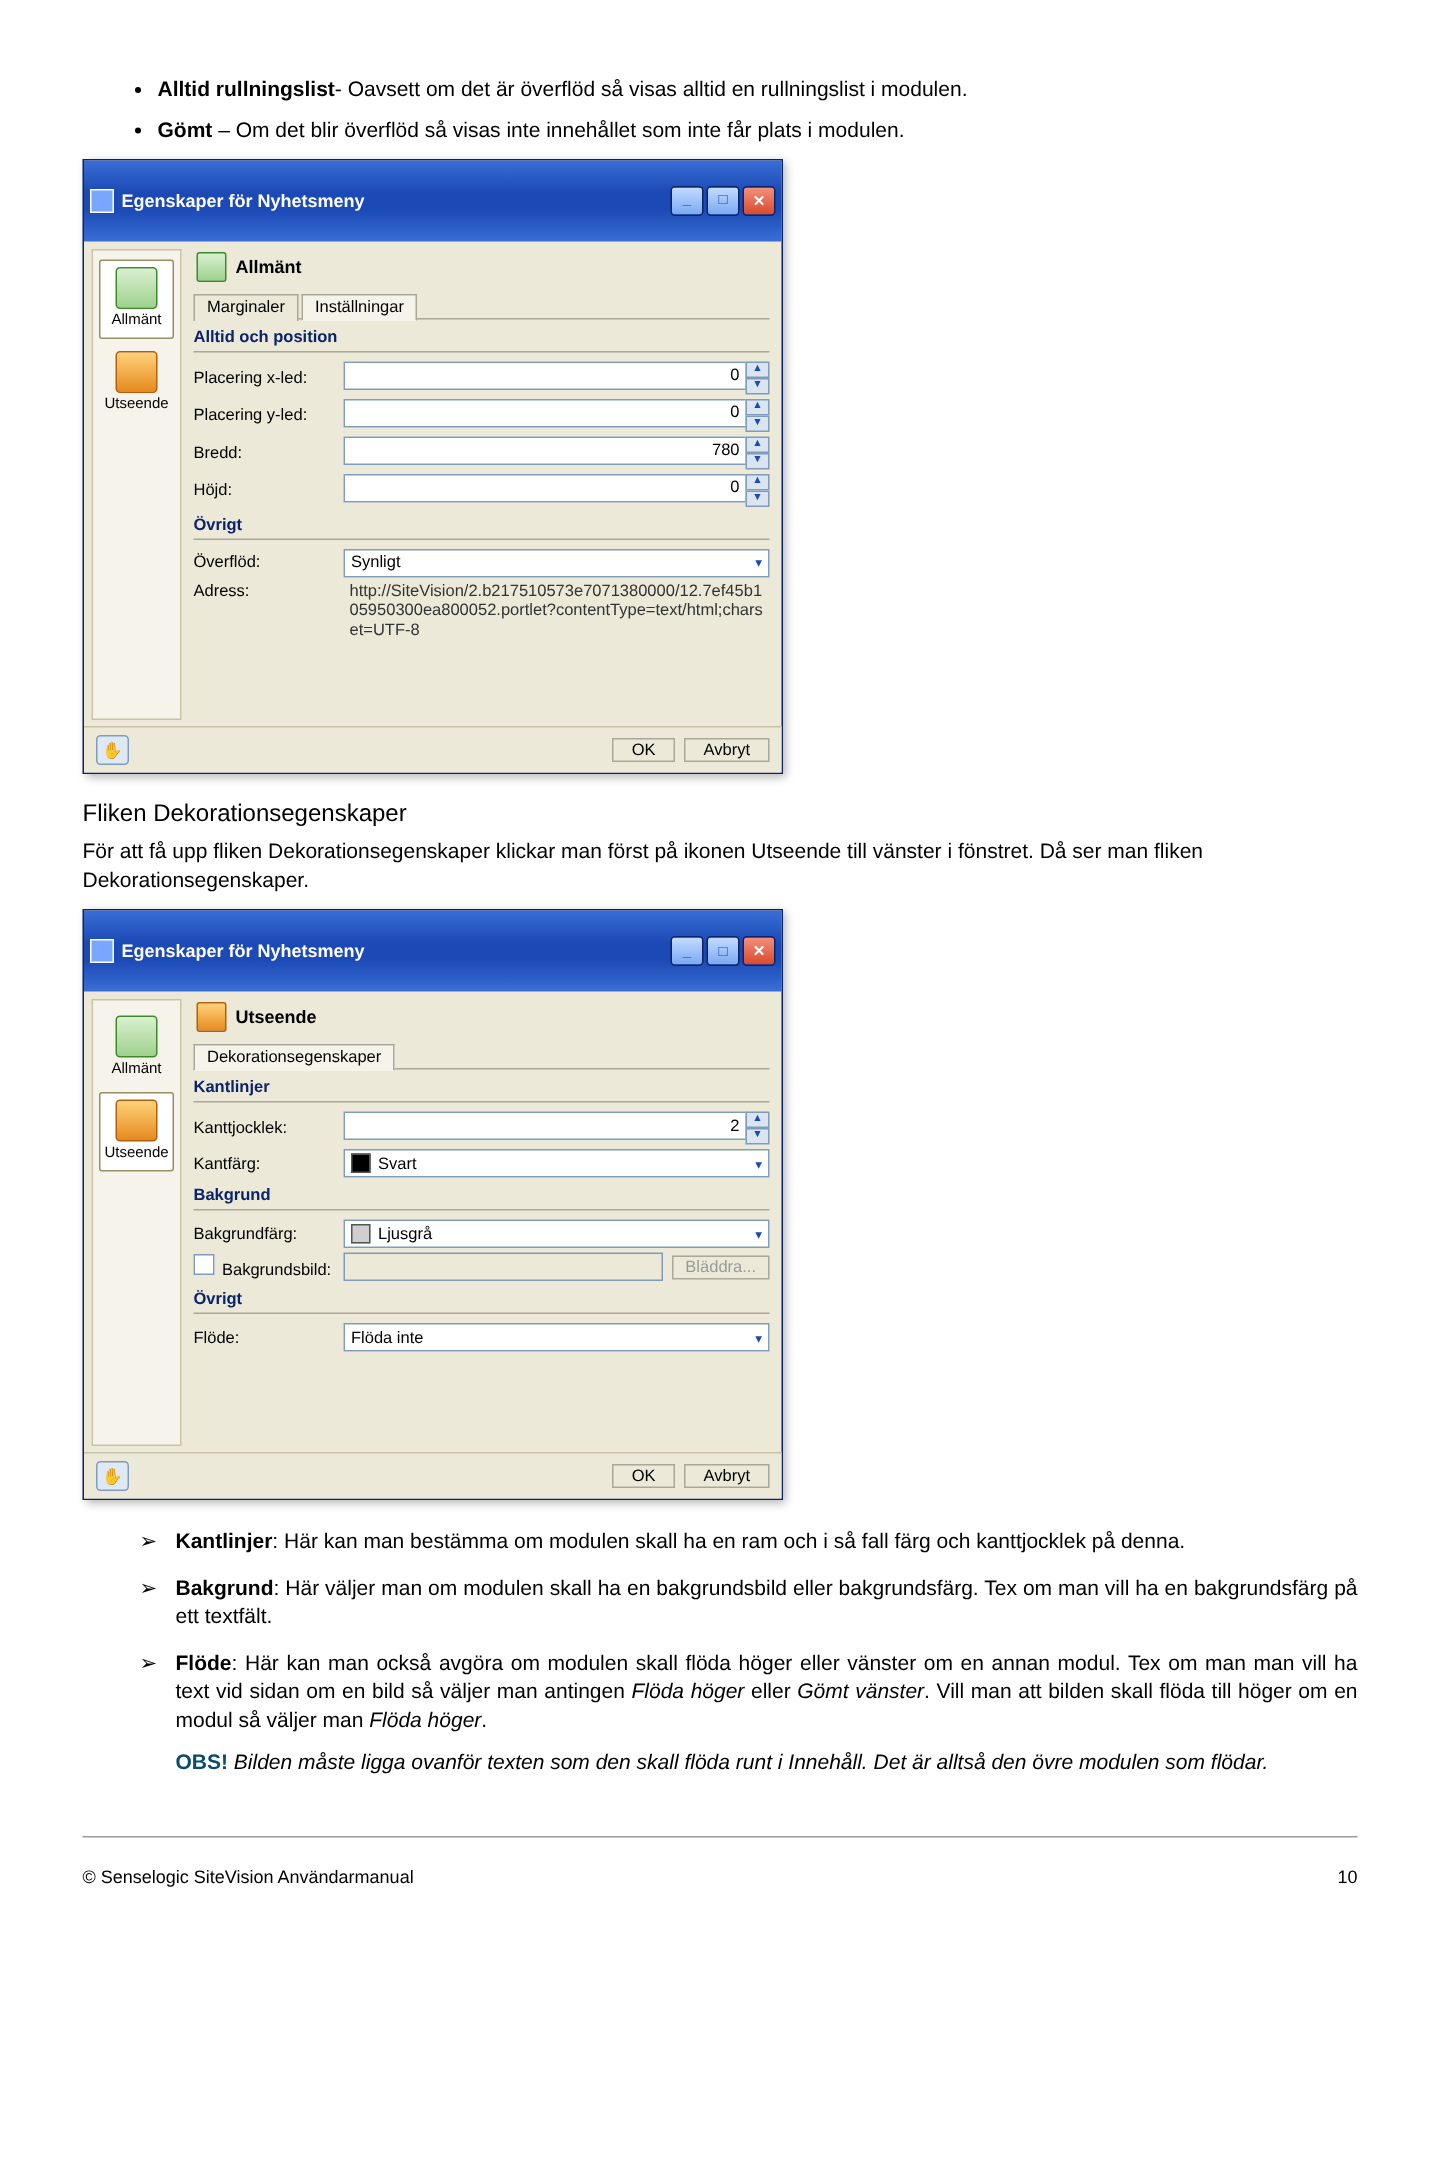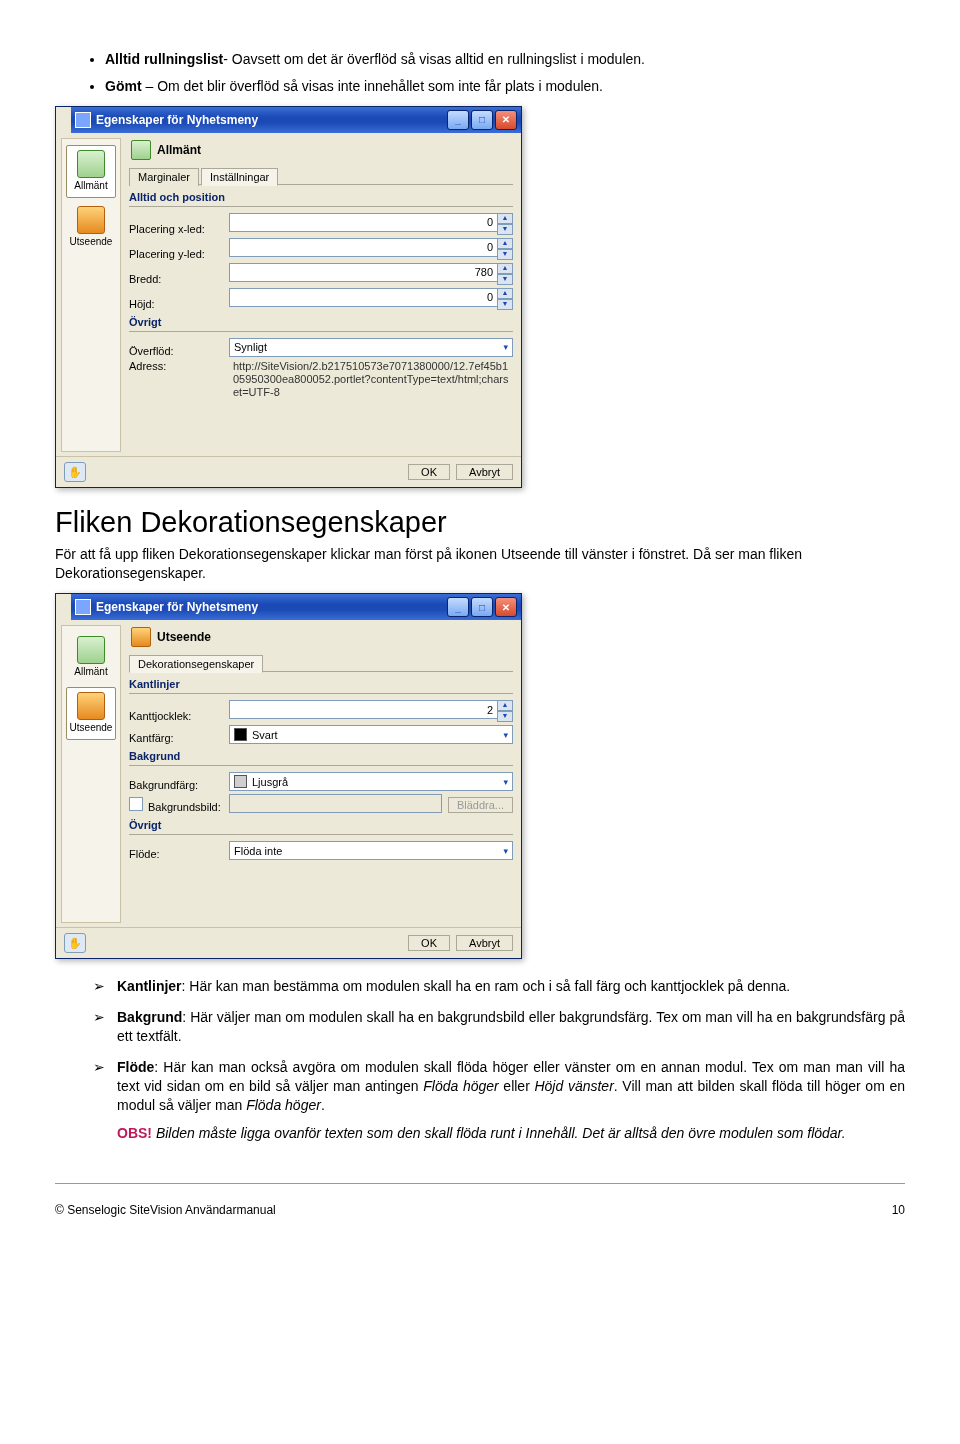--- a/index.html
+++ b/index.html
@@ -11,43 +11,42 @@
     background:#fff;
     width:850px;
   }
   ul.disc{list-style:disc;margin:0 0 10px 0;padding-left:50px;}
   ul.arrow{list-style:none;margin:0 0 10px 0;padding-left:46px;}
   ul.arrow>li{position:relative;margin-bottom:12px;text-align:justify;margin-left:16px;}
   ul.arrow>li::before{content:"➢";position:absolute;left:-24px;top:0;}
   li{margin-bottom:8px;line-height:1.35;}
   b{font-weight:bold;}
   i{font-style:italic;}
-  h2{font-family:"Trebuchet MS",sans-serif;font-weight:normal;font-size:29px;margin:18px 0 6px 0;}
+  h2{font-family:"Trebuchet MS",sans-serif;font-weight:normal;font-size:16px;margin:18px 0 6px 0;}
   .intro{margin:0 0 10px 0;line-height:1.35;}
-  .obs{color:#be185d;font-weight:bold;}
+  .obs{color:#0c4a6e;font-weight:bold;}
   .footer{display:flex;justify-content:space-between;font-size:12px;border-top:1px solid #999;margin-top:40px;padding-top:19px;}
   
   .dialog{
     width:465px;
     border:1px solid #0a246a;
     background:#ece9d8;
     font-family:Tahoma,sans-serif;
     font-size:11px;
     color:#000;
     margin:6px 0 18px 0;
     box-shadow:2px 2px 6px rgba(0,0,0,0.3);
   }
   .titlebar{
     background:linear-gradient(#3a6ed5,#1b49b5 40%,#1b49b5 60%,#3a6ed5);
     color:#fff;
     display:flex;align-items:center;
-    padding:3px 4px;
+    padding:17px 4px;
     font-weight:bold;
     font-size:12px;
-    margin-left:15px;
   }
   .titlebar .t-icon{width:14px;height:14px;background:#7aa6ff;border:1px solid #fff;margin-right:5px;display:inline-block;}
   .titlebar .spacer{flex:1;}
   .win-btn{
     width:20px;height:18px;
     background:linear-gradient(#c4dbff,#79a9f2);
     border:1px solid #0a246a;border-radius:3px;
     margin-left:2px;
     display:flex;align-items:center;justify-content:center;
     font-size:10px;font-weight:bold;color:#1b49b5;
@@ -83,21 +82,21 @@
   .tabs{display:flex;border-bottom:1px solid #aca899;margin-bottom:4px;}
   .tab{
     border:1px solid #aca899;border-bottom:none;
     background:#ece9d8;
     padding:2px 8px;font-size:11px;margin-right:2px;
     position:relative;top:2px;
   }
   .tab.active{background:#f6f4ea;border-bottom:1px solid #f6f4ea;}
   .group-title{font-weight:bold;color:#0a246a;margin:6px 0 3px 0;font-size:11px;}
   .sep{border-top:1px solid #aca899;margin:2px 0 6px 0;}
-  .row{display:flex;align-items:flex-end;margin:3px 0;}
+  .row{display:flex;align-items:center;margin:3px 0;}
   .row label{width:100px;font-size:11px;}
   .field{
     flex:1;height:17px;border:1px solid #7f9db9;background:#fff;
     display:flex;align-items:center;padding:0 4px;font-size:11px;
   }
   .field.drop::after{content:"▾";margin-left:auto;color:#1b49b5;font-size:9px;}
   .spin{display:flex;flex:1;}
   .spin .field{flex:1;justify-content:flex-end;}
   .spin-btns{display:flex;flex-direction:column;margin-left:-1px;}
   .spin-btns span{
@@ -330,21 +329,21 @@
 </div>
 
 <ul class="arrow">
   <li>
     <b>Kantlinjer</b><span>: Här kan man bestämma om modulen skall ha en ram och i så fall färg och kanttjocklek på denna.</span>
   </li>
   <li>
     <b>Bakgrund</b><span>: Här väljer man om modulen skall ha en bakgrundsbild eller bakgrundsfärg. Tex om man vill ha en bakgrundsfärg på ett textfält.</span>
   </li>
   <li>
-    <b>Flöde</b><span>: Här kan man också avgöra om modulen skall flöda höger eller vänster om en annan modul. Tex om man man vill ha text vid sidan om en bild så väljer man antingen </span><i>Flöda höger</i><span> eller </span><i>Höjd vänster</i><span>. Vill man att bilden skall flöda till höger om en modul så väljer man </span><i>Flöda höger</i><span>.</span>
+    <b>Flöde</b><span>: Här kan man också avgöra om modulen skall flöda höger eller vänster om en annan modul. Tex om man man vill ha text vid sidan om en bild så väljer man antingen </span><i>Flöda höger</i><span> eller </span><i>Gömt vänster</i><span>. Vill man att bilden skall flöda till höger om en modul så väljer man </span><i>Flöda höger</i><span>.</span>
     <div style="margin-top:10px;">
       <span class="obs">OBS!</span><i> Bilden måste ligga ovanför texten som den skall flöda runt i Innehåll. Det är alltså den övre modulen som flödar.</i>
     </div>
   </li>
 </ul>
 
 <div class="footer">
   <span>© Senselogic SiteVision Användarmanual</span>
   <span>10</span>
 </div>

